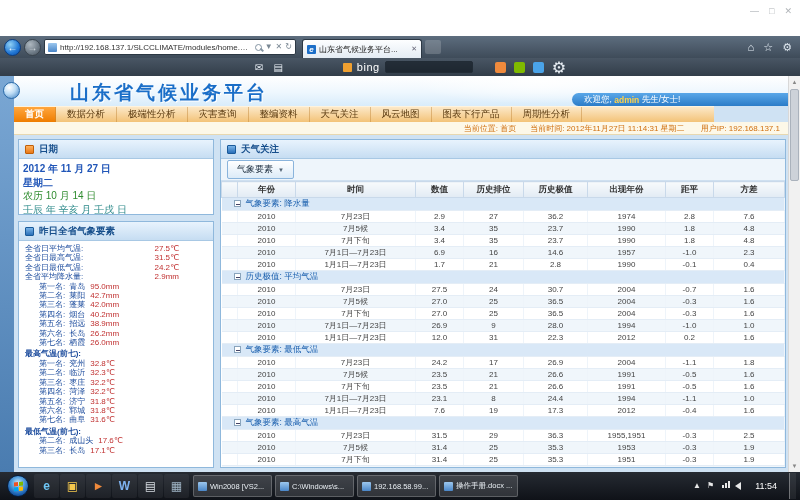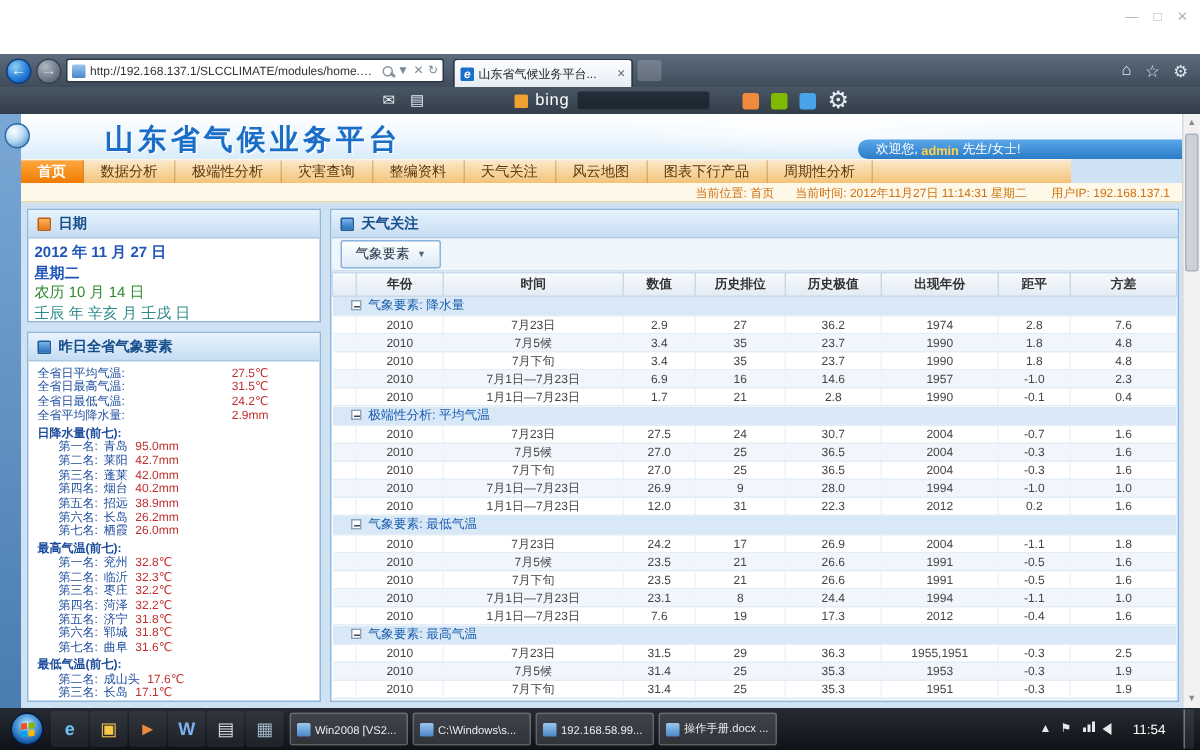--- a/index.html
+++ b/index.html
@@ -231,21 +231,20 @@
               <div class="w-line">
                 <span class="w-label">全省日最低气温:</span>
                 <span class="w-val">24.2℃</span>
               </div>
               <div class="w-line">
                 <span class="w-label">全省平均降水量:</span>
                 <span class="w-val">2.9mm</span>
               </div>
             </div>
           <div id="weather-sections">
-              <div class="w-sec-title">日降水量(前七):</div>
               <div class="w-rank"><span class="w-rlabel">第一名:</span><span class="w-station">青岛</span><span class="w-val">95.0mm</span></div>
               <div class="w-rank"><span class="w-rlabel">第二名:</span><span class="w-station">莱阳</span><span class="w-val">42.7mm</span></div>
               <div class="w-rank"><span class="w-rlabel">第三名:</span><span class="w-station">蓬莱</span><span class="w-val">42.0mm</span></div>
               <div class="w-rank"><span class="w-rlabel">第四名:</span><span class="w-station">烟台</span><span class="w-val">40.2mm</span></div>
               <div class="w-rank"><span class="w-rlabel">第五名:</span><span class="w-station">招远</span><span class="w-val">38.9mm</span></div>
               <div class="w-rank"><span class="w-rlabel">第六名:</span><span class="w-station">长岛</span><span class="w-val">26.2mm</span></div>
               <div class="w-rank"><span class="w-rlabel">第七名:</span><span class="w-station">栖霞</span><span class="w-val">26.0mm</span></div>
               <div class="w-sec-title">最高气温(前七):</div>
               <div class="w-rank"><span class="w-rlabel">第一名:</span><span class="w-station">兖州</span><span class="w-val">32.8℃</span></div>
               <div class="w-rank"><span class="w-rlabel">第二名:</span><span class="w-station">临沂</span><span class="w-val">32.3℃</span></div>
@@ -352,21 +351,21 @@
                 <td>2010</td>
                 <td>1月1日—7月23日</td>
                 <td>1.7</td>
                 <td>21</td>
                 <td>2.8</td>
                 <td>1990</td>
                 <td>-0.1</td>
                 <td>0.4</td>
               </tr>
               <tr class="group-row">
-                <td colspan="9"><span class="cb"></span><span class="g-label">极端性分析: 平均气温</span></td>
+                <td colspan="9"><span class="cb"></span><span class="g-label">历史极值: 平均气温</span></td>
               </tr>
               <tr class="data-row">
                 <td></td>
                 <td>2010</td>
                 <td>7月23日</td>
                 <td>27.5</td>
                 <td>24</td>
                 <td>30.7</td>
                 <td>2004</td>
                 <td>-0.7</td>

